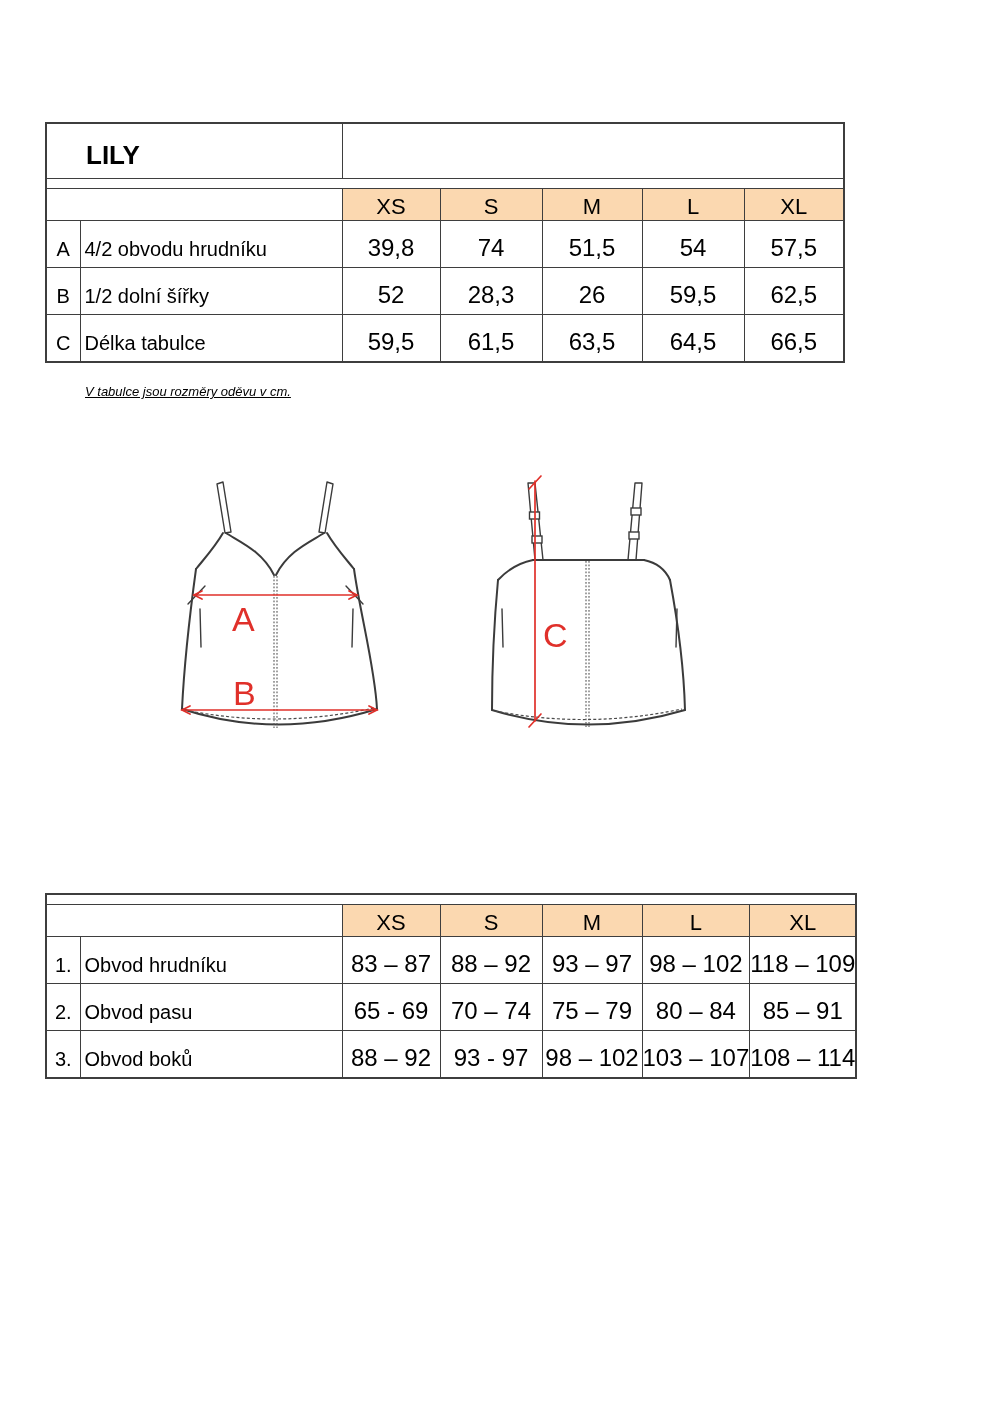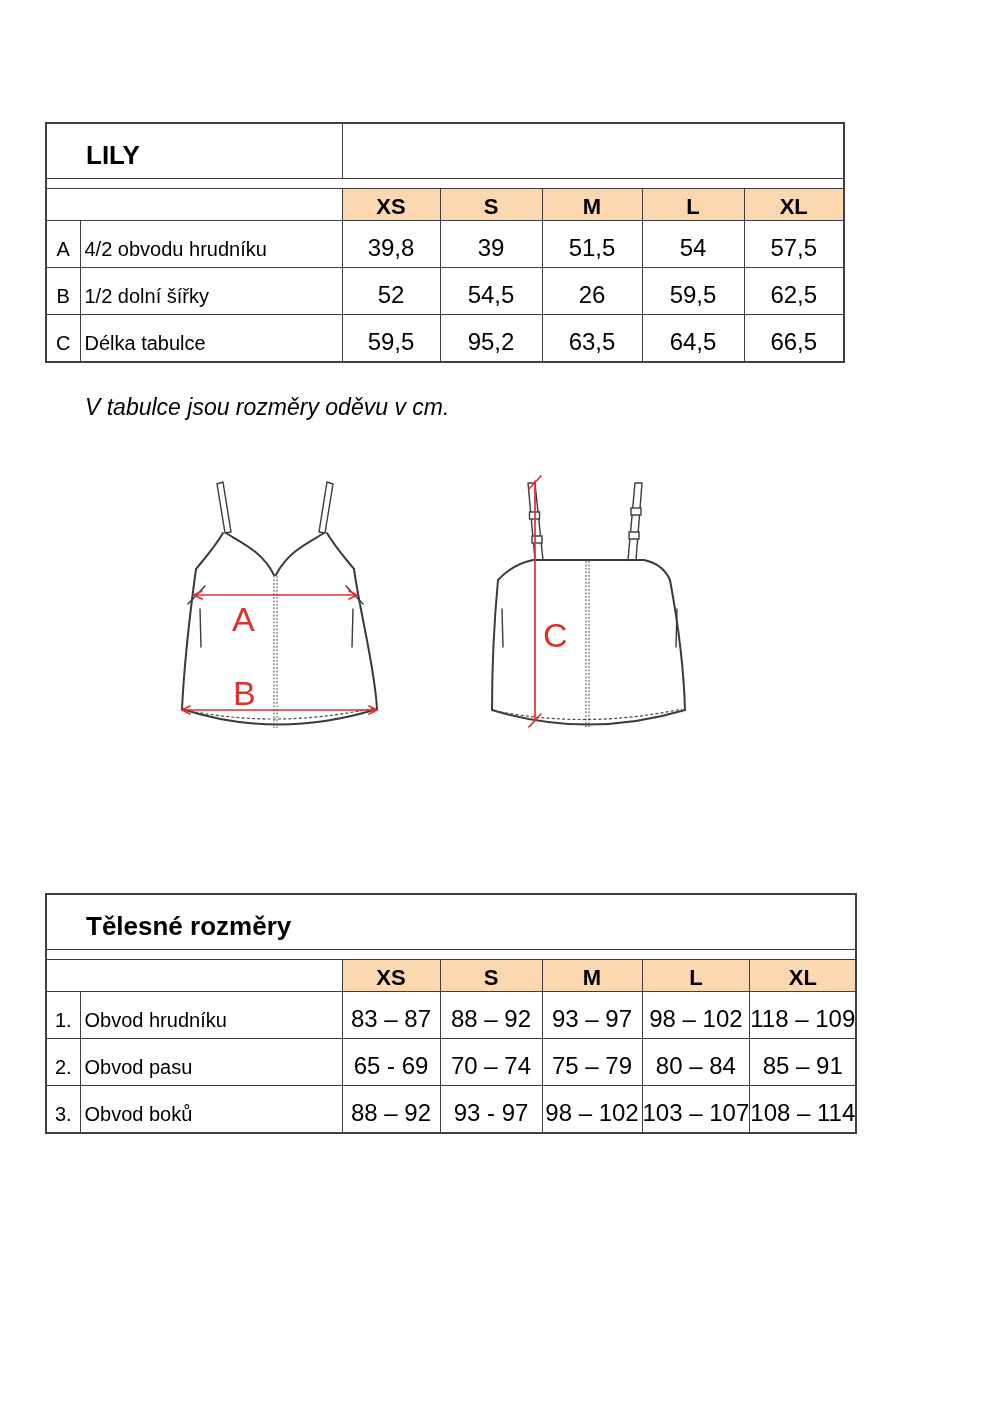--- a/index.html
+++ b/index.html
@@ -11,29 +11,29 @@
 
   
   table.sheet {
     position:absolute; border-collapse:collapse; table-layout:fixed;
     border:2px solid var(--line); background:#fff;
   }
   table.sheet td { border:1px solid var(--line); padding:0; vertical-align:bottom; overflow:hidden; white-space:nowrap; }
   .title-row td  { height:47px; }
   .title-cell    { font-size:26px; font-weight:bold; padding:0 0 7px 39px !important; }
   .spacer-row td { height:9px; }
-  .size-row td   { height:31px; vertical-align:middle; text-align:center; font-weight:bold; font-size:22px; }
+  .size-row td   { height:31px; vertical-align:middle; text-align:center; font-weight:normal; font-size:22px; }
   .size-row td.size { background:var(--header-bg); }
   .data-row td   { height:40px; }
   td.key { text-align:center; font-size:20px; padding-bottom:6px !important; }
   td.lbl { font-size:20px; padding:0 2px 6px 4px !important; }
   td.val { text-align:center; font-size:24px; padding-bottom:5px !important; }
 
   
-  #note { position:absolute; left:85px; top:394px; font-size:23px; font-style:italic; }
+  #note { position:absolute; left:85px; top:384px; font-size:13px; font-style:italic;text-decoration:underline; }
 
   
   .diagram { position:absolute; width:240px; height:290px; }
   #front-diagram { left:160px; top:463px; }
   #back-diagram  { left:465px; top:463px; }
   .stroke { stroke:#3b3b3b; fill:none; stroke-width:2; stroke-linecap:round; stroke-linejoin:round; }
   .thin   { stroke-width:1.4; }
   .dash   { stroke:#4a4a4a; stroke-width:1.2; stroke-dasharray:3 2.2; fill:none; }
   .seam   { stroke:#555; stroke-width:1.1; stroke-dasharray:1.8 1.7; fill:none; }
   .red    { stroke:var(--accent); stroke-width:1.7; fill:none; stroke-linecap:round; }
@@ -68,39 +68,39 @@
         <td class="size">XS</td>
         <td class="size">S</td>
         <td class="size">M</td>
         <td class="size">L</td>
         <td class="size">XL</td>
       </tr>
       <tr class="data-row">
         <td class="key">A</td>
         <td class="lbl">4/2 obvodu hrudníku</td>
         <td class="val">39,8</td>
-        <td class="val">39</td>
+        <td class="val">74</td>
         <td class="val">51,5</td>
         <td class="val">54</td>
         <td class="val">57,5</td>
       </tr>
       <tr class="data-row">
         <td class="key">B</td>
         <td class="lbl">1/2 dolní šířky</td>
         <td class="val">52</td>
-        <td class="val">54,5</td>
+        <td class="val">28,3</td>
         <td class="val">26</td>
         <td class="val">59,5</td>
         <td class="val">62,5</td>
       </tr>
       <tr class="data-row">
         <td class="key">C</td>
         <td class="lbl">Délka tabulce</td>
         <td class="val">59,5</td>
-        <td class="val">95,2</td>
+        <td class="val">61,5</td>
         <td class="val">63,5</td>
         <td class="val">64,5</td>
         <td class="val">66,5</td>
       </tr>
     </tbody>
   </table>
 
   <div id="note">V tabulce jsou rozměry oděvu v cm.</div>
 
   <svg id="front-diagram" class="diagram" viewBox="0 0 240 290">
@@ -166,23 +166,20 @@
     <colgroup>
       <col style="width:34px">
         <col style="width:262px">
       <col style="width:98px">
         <col style="width:102px">
         <col style="width:100px">
         <col style="width:102px">
         <col style="width:100px">
     </colgroup>
     <tbody>
-      <tr class="title-row">
-        <td colspan="7" class="title-cell">Tělesné rozměry</td>
-      </tr>
       <tr class="spacer-row">
         <td colspan="7"></td>
       </tr>
       <tr class="size-row">
         <td colspan="2"></td>
         <td class="size">XS</td>
         <td class="size">S</td>
         <td class="size">M</td>
         <td class="size">L</td>
         <td class="size">XL</td>

